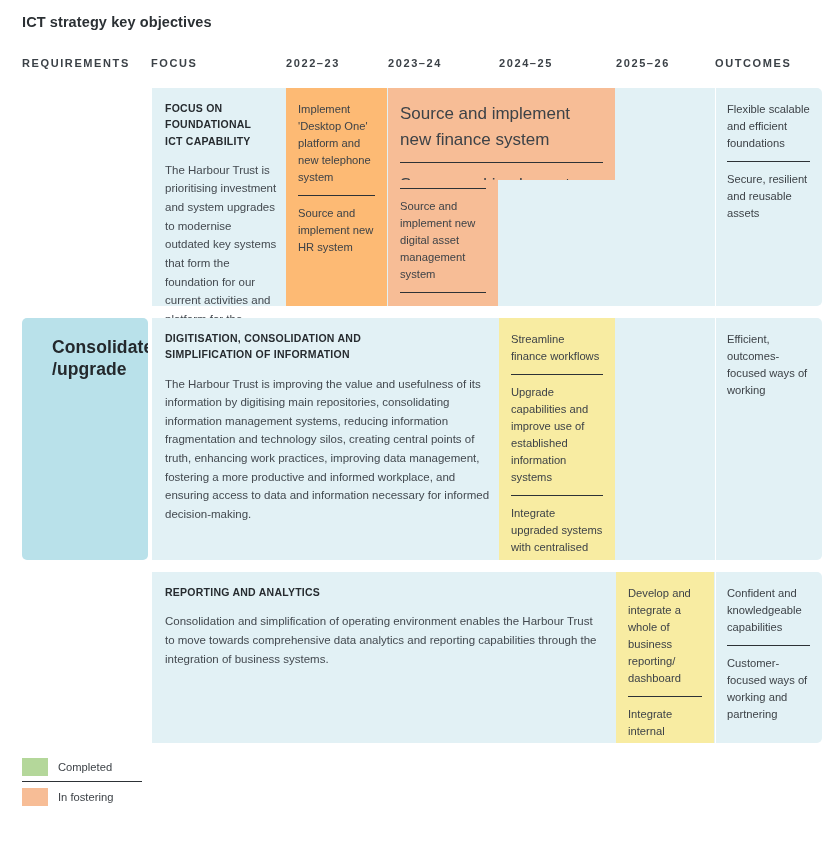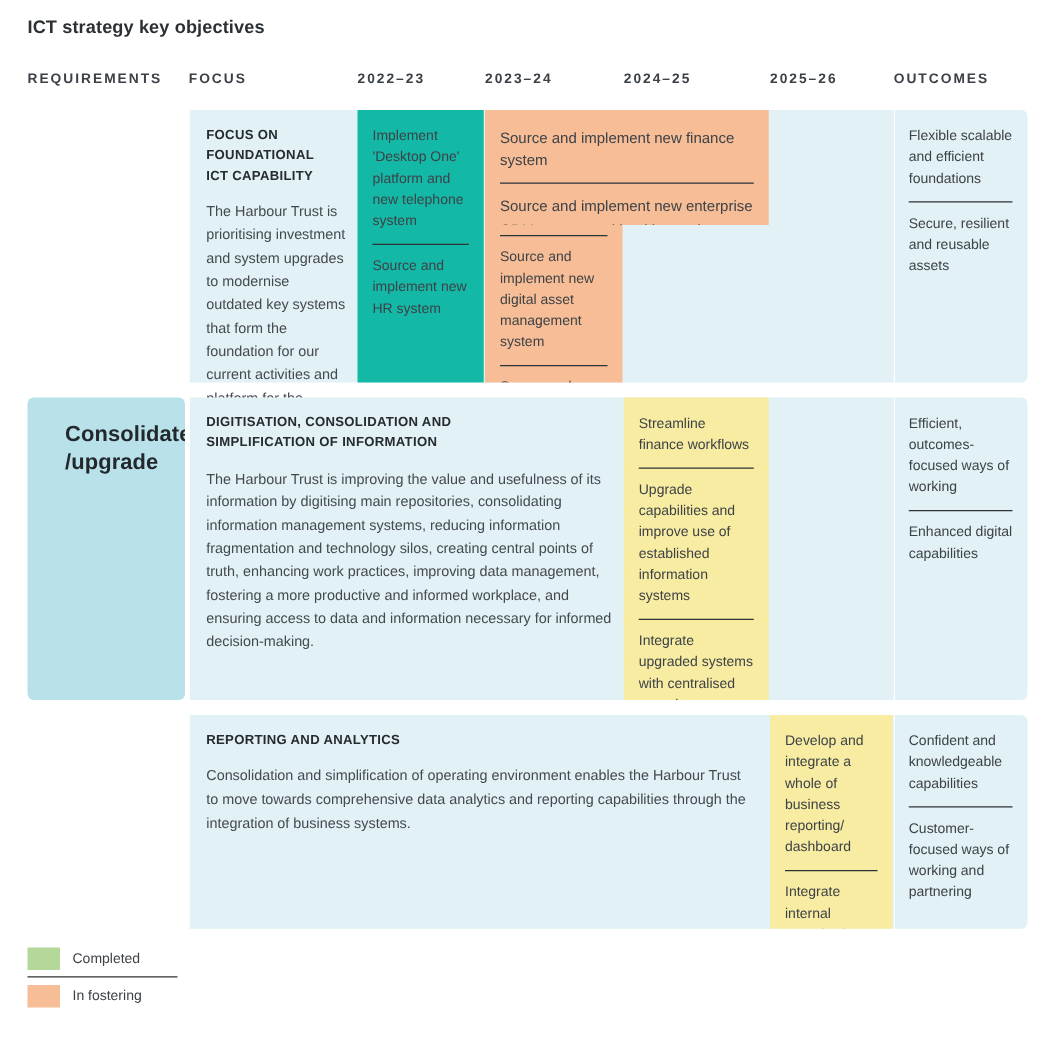--- a/index.html
+++ b/index.html
@@ -93,21 +93,21 @@
     font-size: 11.5px;
     color: #43494f;
     line-height: 1.62;
   }
 
   
   .status-block {
     position: absolute;
     overflow: hidden;
   }
-  .status-green  { background: #14b8a6; }
+  .status-green  { background: #fdba74; }
   .status-orange { background: #f7bd96; }
   .status-yellow { background: #f8eca2; }
 
   
   .item-list {
     position: absolute;
     left: 12px;
     top: 13px;
     right: 12px;
   }
@@ -115,21 +115,21 @@
     font-size: 11.2px;
     line-height: 1.52;
     color: #3d4247;
     padding-bottom: 9px;
     margin-bottom: 0;
     border-bottom: 1px solid #2d3236;
   }
   .item + .item { padding-top: 9px; }
   .item:last-child { border-bottom: none; padding-bottom: 0; }
 
-  .item-wide { font-size: 12px; }
+  .item-wide { font-size: 17px; }
 
   
   .outcome-inner {
     position: absolute;
     left: 14px;
     top: 13px;
     right: 12px;
   }
 
   
@@ -222,21 +222,20 @@
         <div class="vsep" style="left: 715px;"></div>
         <div class="status-block status-yellow" style="left: 499px; top: 0px; width: 116px; height: 100%;">
           <div class="item-list">
             <div class="item">Streamline finance workflows</div>
             <div class="item">Upgrade capabilities and improve use of established information systems</div>
             <div class="item">Integrate upgraded systems with centralised reporting systems</div>
           </div>
         </div>
         <div class="outcome-inner" style="left: 727px; width: 83px; top: 13px;">
           <div class="item">Efficient, outcomes-focused ways of working</div>
-          <div class="item">Enhanced digital capabilities</div>
         </div>
       </div>
       <div class="row" style="top: 572px; height: 171px;">
         <div class="cell cell-focus" style="left: 151px; width: 671px;"></div>
         <div class="focus-inner" style="left: 165px; right: auto; width: 440px; top: 12px; position: absolute;">
           <div class="focus-heading">REPORTING AND ANALYTICS</div>
           <div class="focus-body">Consolidation and simplification of operating environment enables the Harbour Trust to move towards comprehensive data analytics and reporting capabilities through the integration of business systems.</div>
         </div>
         <div class="vsep" style="left: 151px;"></div>
         <div class="vsep" style="left: 715px;"></div>

